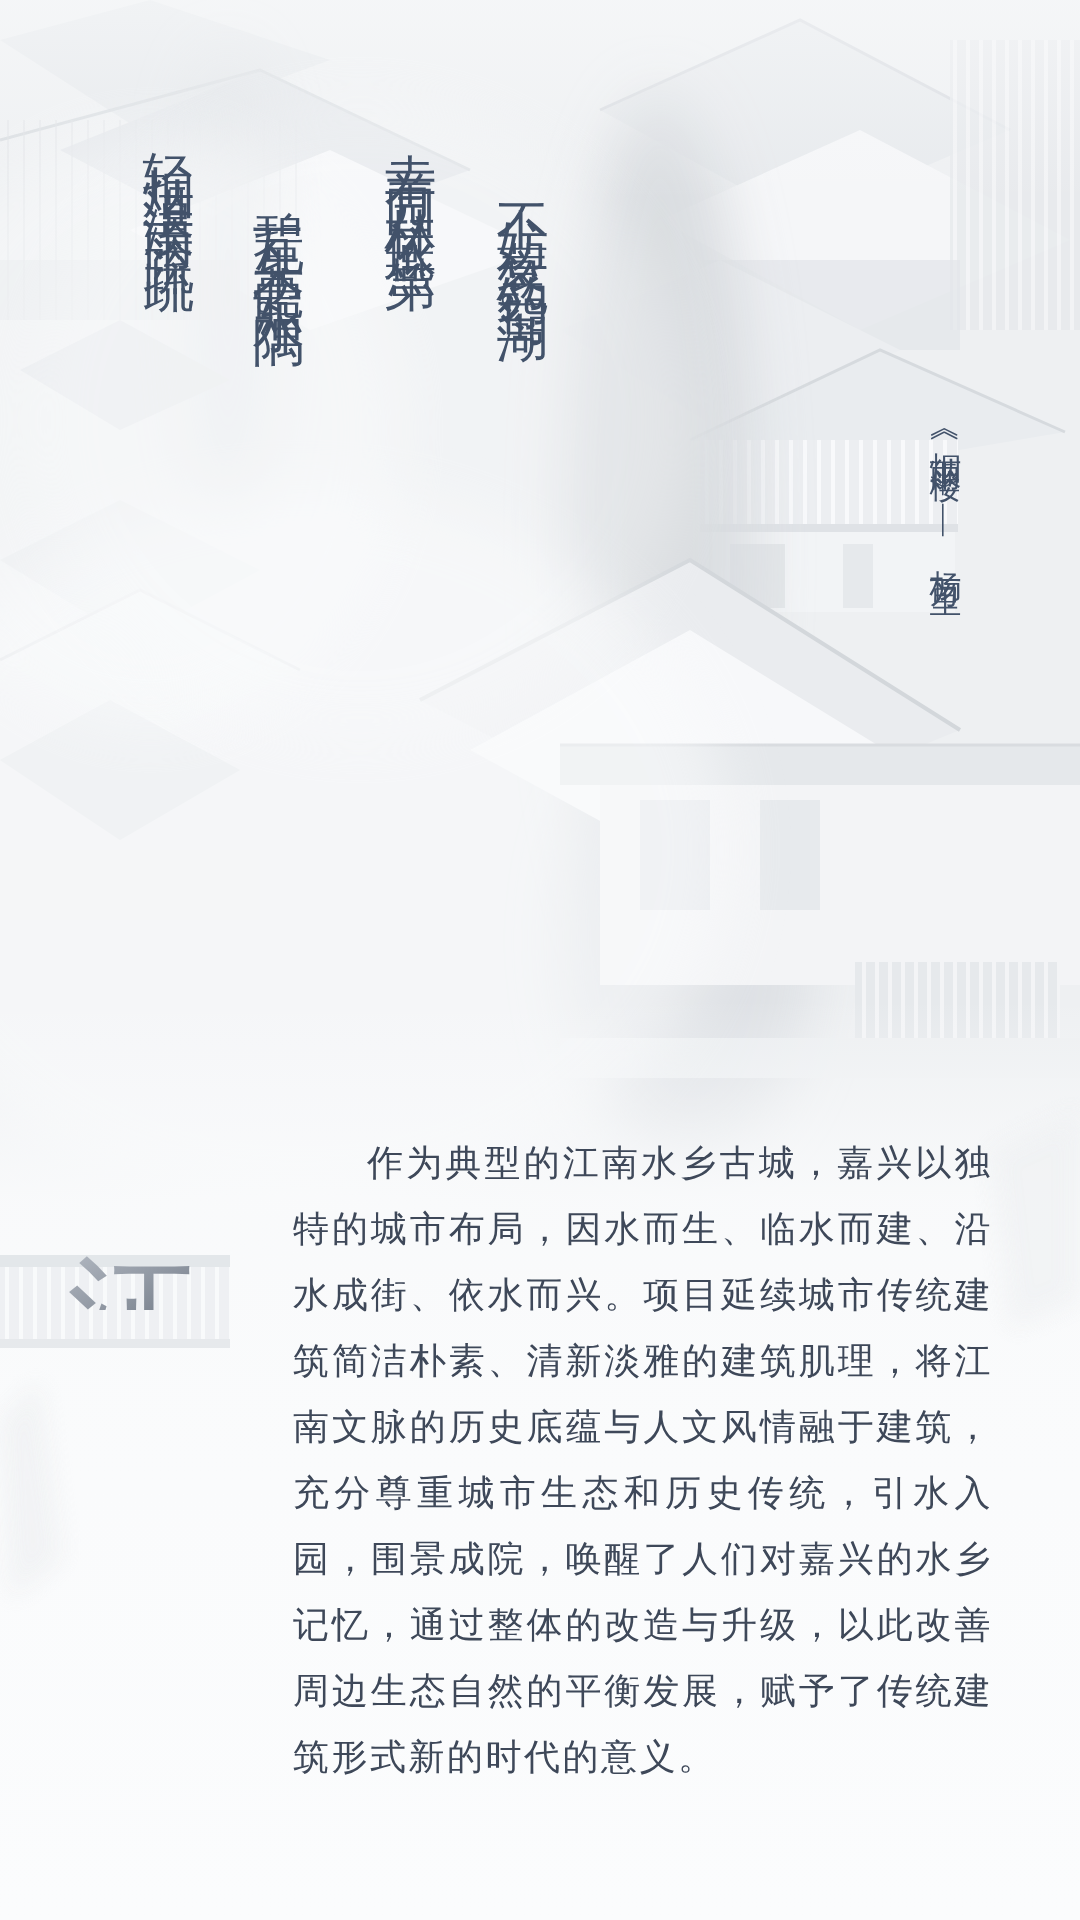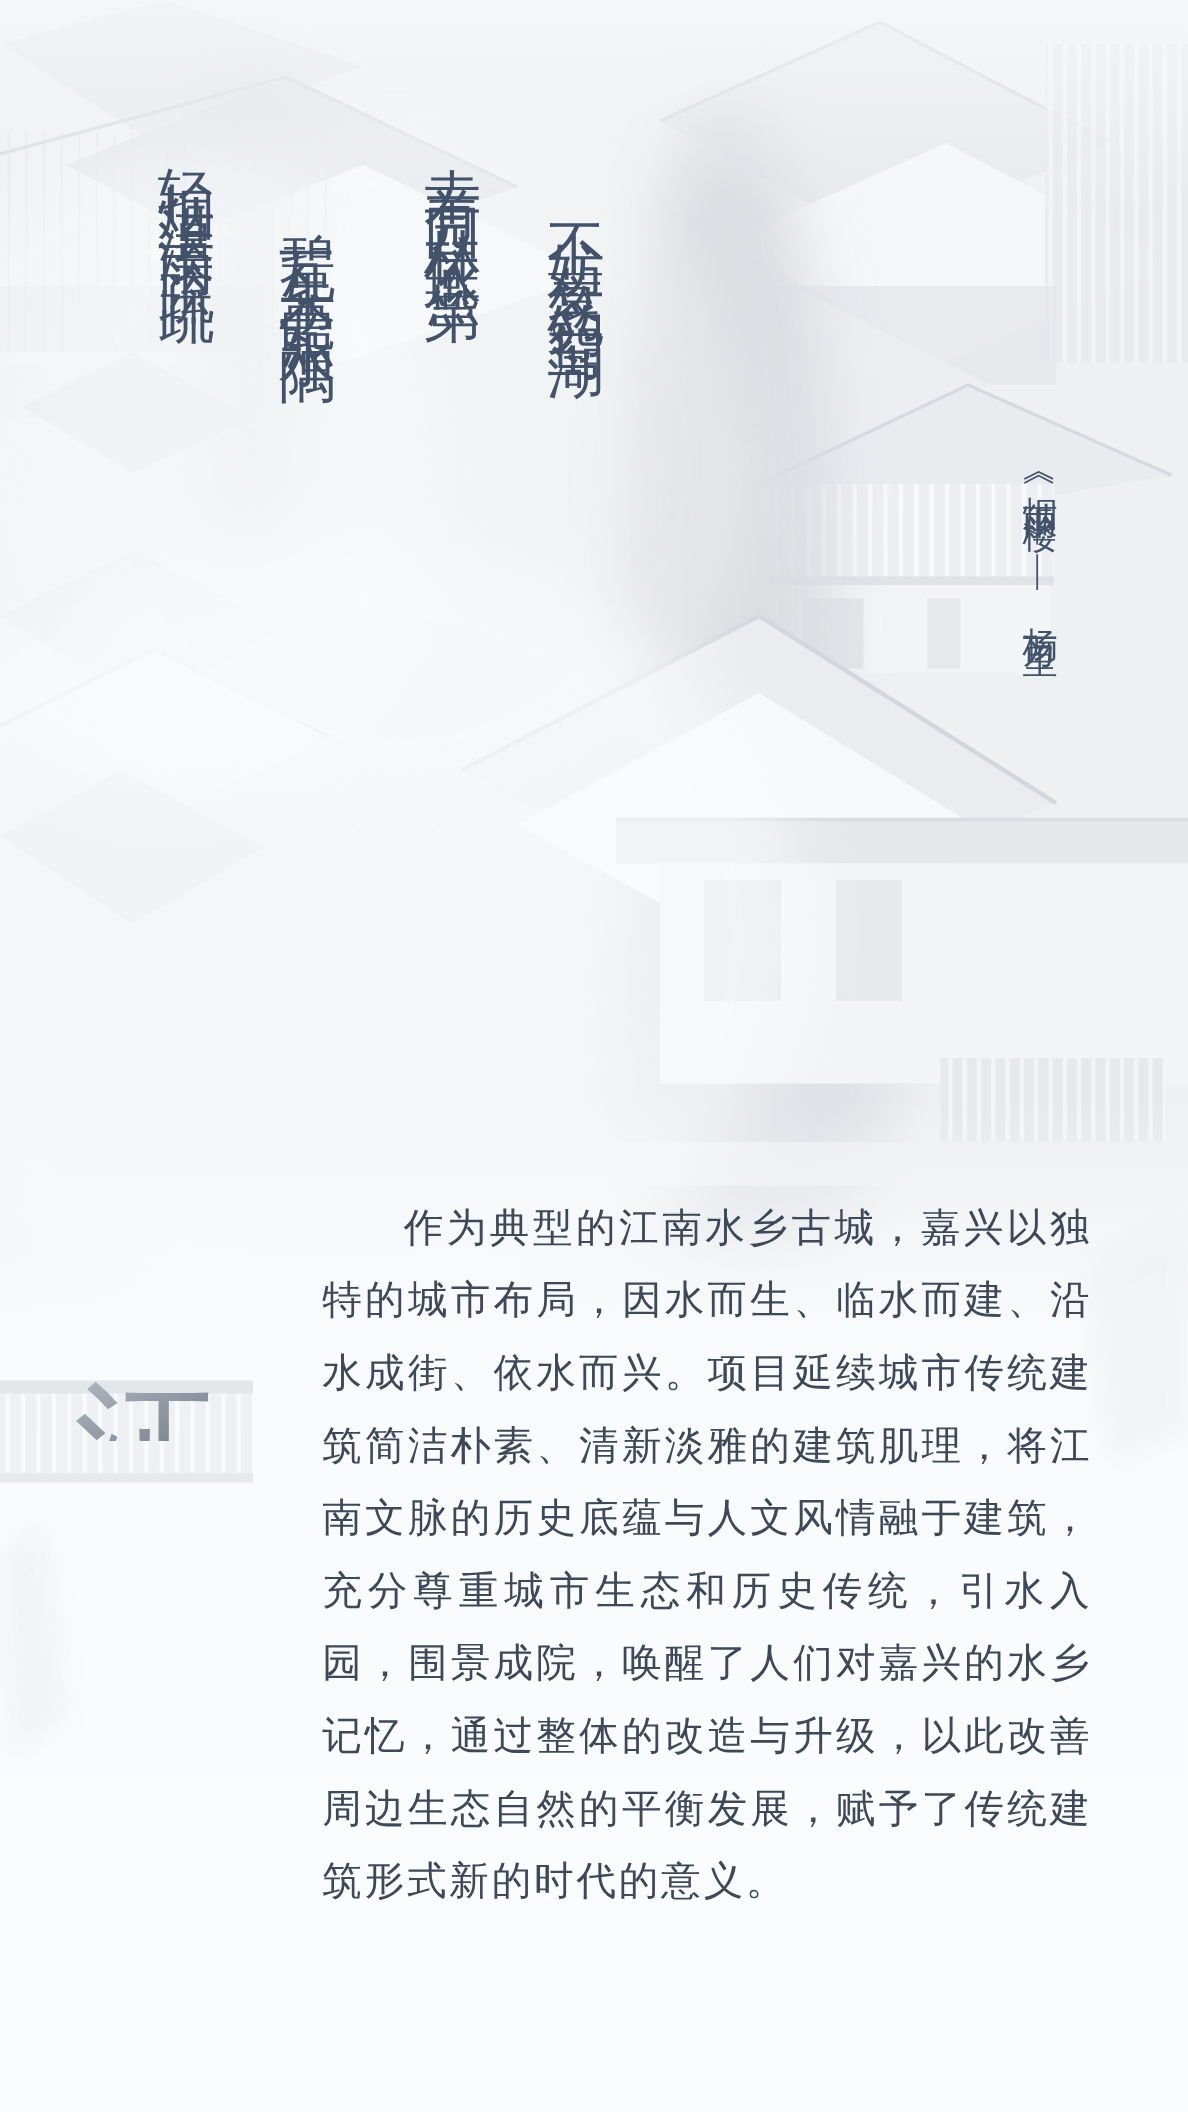--- a/index.html
+++ b/index.html
@@ -27,21 +27,21 @@
   }
   .attr-col{
     font-size:32px;letter-spacing:9px;color:var(--ink-poem);
   }
   .title-col{
     font-size:132px;letter-spacing:40px;font-weight:400;
     background:linear-gradient(150deg,var(--title-grad-start) 0%,var(--title-grad-mid) 40%,var(--title-grad-end) 88%);
     -webkit-background-clip:text;background-clip:text;color:transparent;
   }
   .body-par{
-    position:absolute;left:293px;top:1083px;width:700px;z-index:2;
+    position:absolute;left:293px;top:1130px;width:700px;z-index:2;
     font-size:36px;line-height:66px;letter-spacing:2.5px;
     text-align:justify;text-indent:74px;color:var(--ink-paragraph);
   }
 </style>
 </head>
 <body>
 
 <svg class="bg-svg" viewBox="0 0 1080 1920" aria-hidden="true">
   <defs>
     <filter id="soft" x="-40%" y="-40%" width="180%" height="180%">

